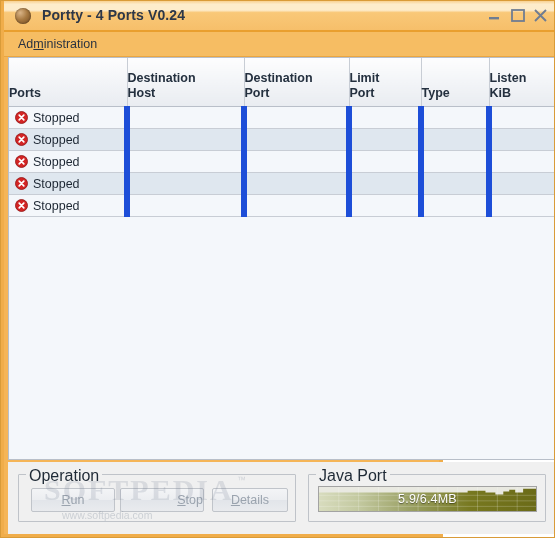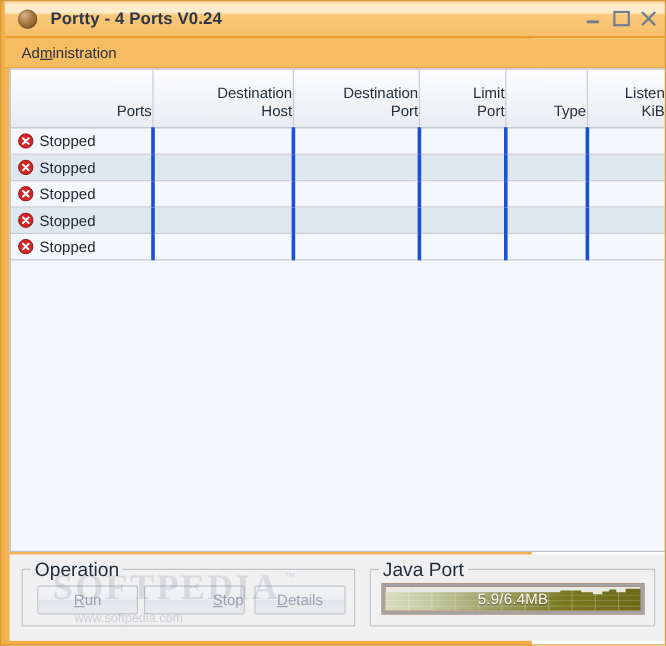--- a/index.html
+++ b/index.html
@@ -112,32 +112,32 @@
   #table {
     width: 100%;
     border-collapse: collapse;
     table-layout: fixed;
     font-size: 12.5px;
   }
   #table th {
     height: 43px;
     vertical-align: bottom;
     padding: 0 0 5px 0;
-    font-weight: normal;
+    font-weight: bold;
     color: #24303f;
     background: linear-gradient(to bottom, #fdfdfe 0%, #f2f4f7 52%, #e9ecf1 100%);
     border-right: 1px solid #c8cdd5;
     border-bottom: 1px solid #b9bfc9;
-    text-align: right;
+    text-align: left;
     line-height: 15px;
   }
   #table th:last-child { border-right: none; }
   #table td {
     height: 21px;
-    border-right: 3px solid #1d4ed8;
+    border-right: 6px solid #1d4ed8;
     border-bottom: 1px solid #c8cdd5;
     padding: 0;
   }
   #table td:last-child { border-right: none; }
   #table tbody tr:nth-child(odd)  td { background: #f4f7fb; }
   #table tbody tr:nth-child(even) td { background: #dfe7ef; }
   .status-cell {
     padding-left: 6px !important;
     white-space: nowrap;
     color: #1d2733;
@@ -203,22 +203,22 @@
   #btn-run     { left: 12px;  width: 84px; }
   #btn-stop    { left: 101px; width: 84px; justify-content: flex-end; }
   #btn-details { left: 193px; width: 76px; }
 
   
   #heap-bar {
     position: absolute;
     left: 9px; top: 11px;
     width: 219px; height: 26px;
     box-sizing: border-box;
-    border: 3px solid #a3a3a3;
-    background: #c2410c;
+    border: 1px solid #a3a3a3;
+    background: #8b5cf6;
     overflow: hidden;
   }
   #heap-graph {
     position: absolute;
     left: 0; top: 0;
     width: 100%; height: 100%;
   }
   #heap-text {
     position: absolute;
     left: 0; top: 0;

